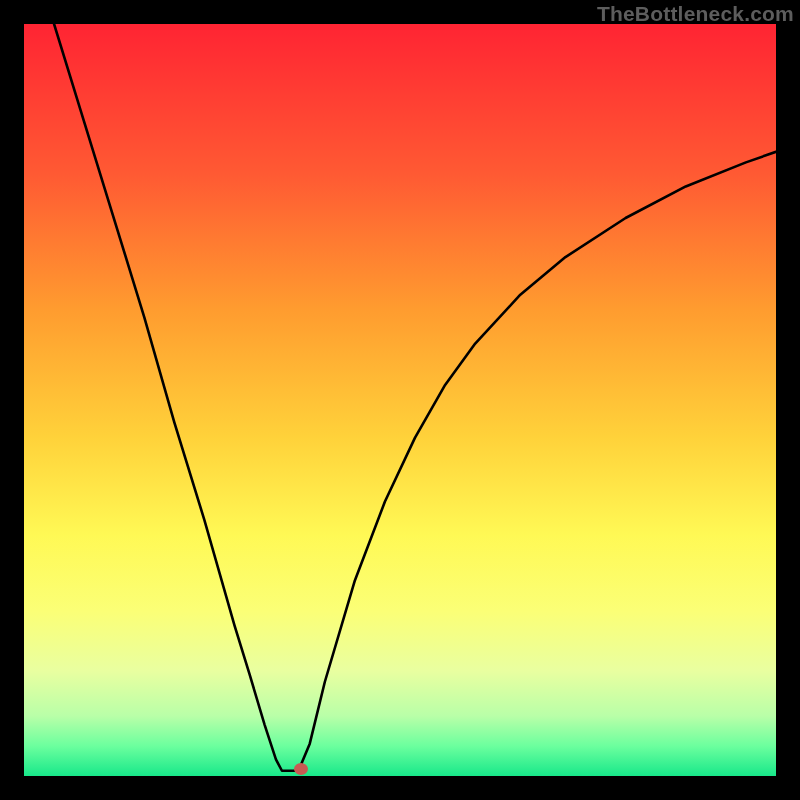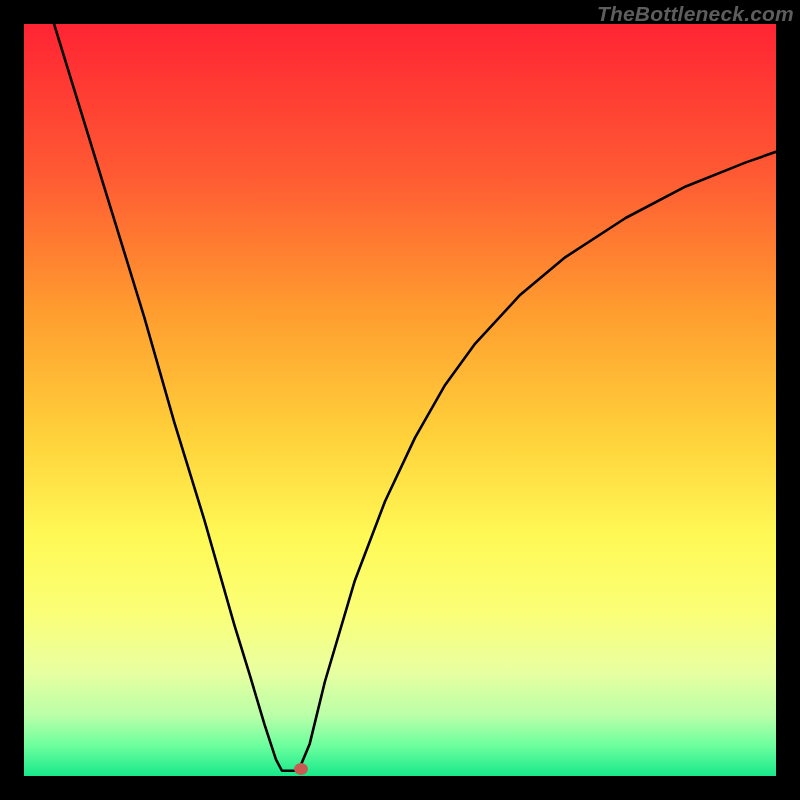--- a/index.html
+++ b/index.html
@@ -11,21 +11,20 @@
     font-family: Arial, Helvetica, sans-serif;
     overflow: hidden;
   }
   .frame {
     position: absolute;
     left: 0;
     top: 0;
     width: 800px;
     height: 800px;
     background: #000;
-    font-style: italic;
   }
   .plot {
     position: absolute;
     left: 24px;
     top: 24px;
     width: 752px;
     height: 752px;
     overflow: hidden;
   }
   .gradient {

